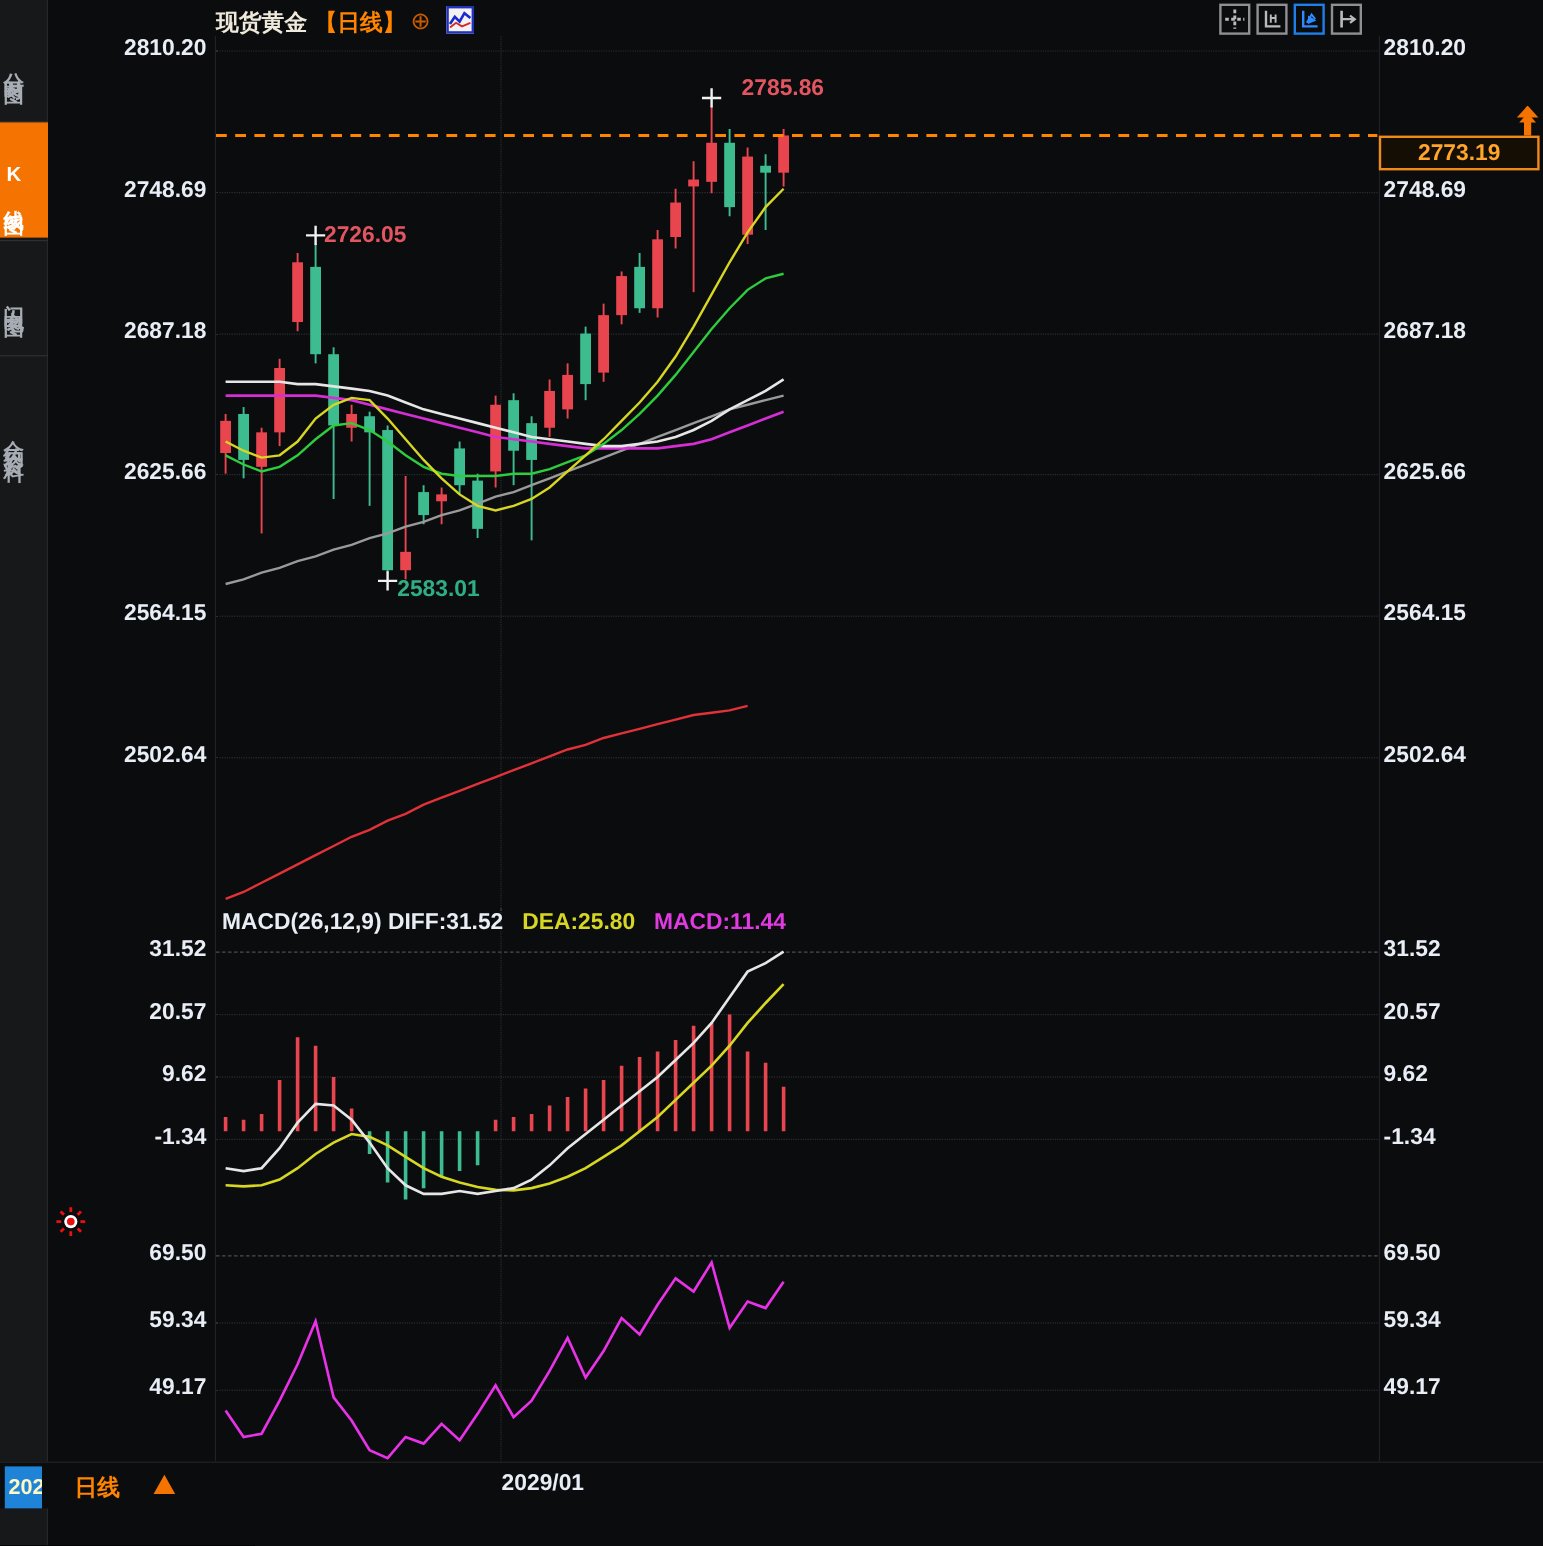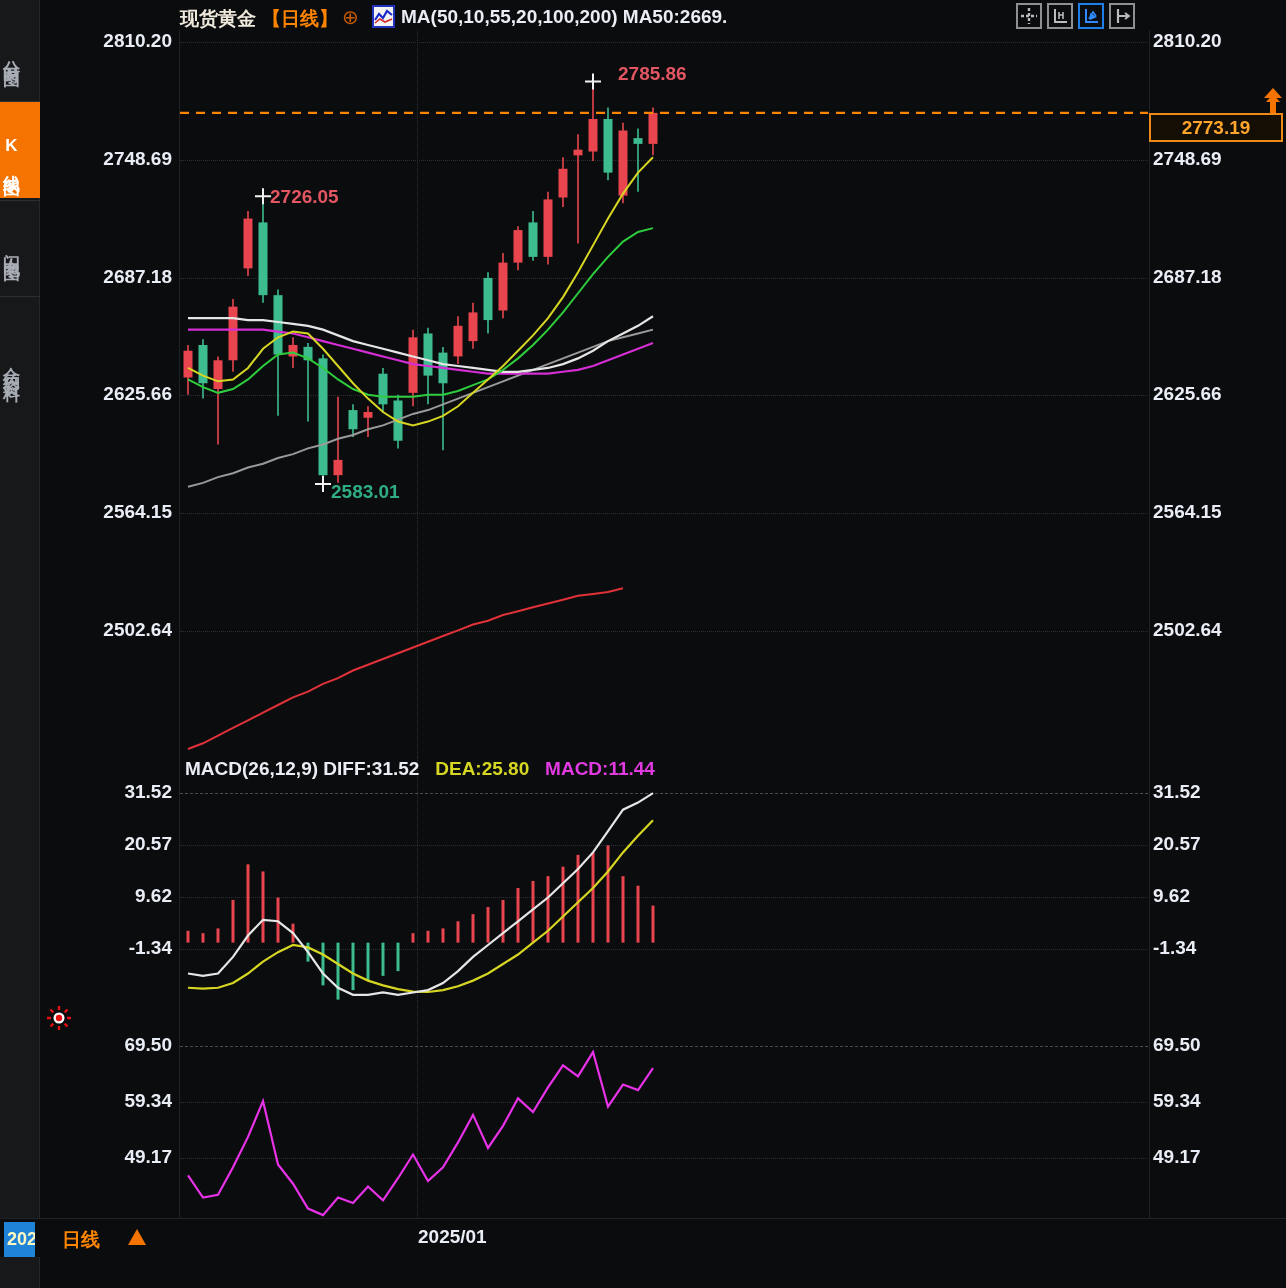--- a/index.html
+++ b/index.html
@@ -77,21 +77,20 @@
 
   <div class="hdr-title">现货黄金</div>
   <div class="hdr-period">【日线】</div>
   <div class="hdr-plus">⊕</div>
   <div class="hdr-ind-icon">
     <svg width="19" height="19" viewBox="0 0 19 19">
       <polyline points="1,13 5,7 9,11 13,4 18,8" fill="none" stroke="#1a2acc" stroke-width="2.2"></polyline>
       <polyline points="1,16 6,12 11,15 18,12" fill="none" stroke="#d42a2a" stroke-width="1.6"></polyline>
     </svg>
   </div>
-  <div class="hdr-ma">MA(50,10,55,20,100,200) MA50:2669.</div>
 
   <div class="toolbar">
     <div class="tool-btn">
       <svg width="18" height="18" viewBox="0 0 18 18">
         <path d="M9 1v16M1 9h16" stroke="#b9babd" stroke-width="2.4" stroke-dasharray="3 2"></path>
       </svg>
     </div>
     <div class="tool-btn">
       <svg width="18" height="18" viewBox="0 0 18 18">
         <path d="M4 2v13h12" stroke="#b9babd" stroke-width="2" fill="none"></path>
@@ -302,16 +301,16 @@
       </g>
       <circle cx="13" cy="13" r="5.5" fill="#fff"></circle>
       <circle cx="13" cy="13" r="3.2" fill="#e81010"></circle>
     </svg>
   </div>
 
   <div class="date-strip">
     <div class="page-box">202</div>
     <div class="period-label">日线</div>
     <div class="period-tri"></div>
-    <div class="date-label">2025/01</div>
+    <div class="date-label">2029/01</div>
   </div>
 
 </div>
 
 </body></html>

